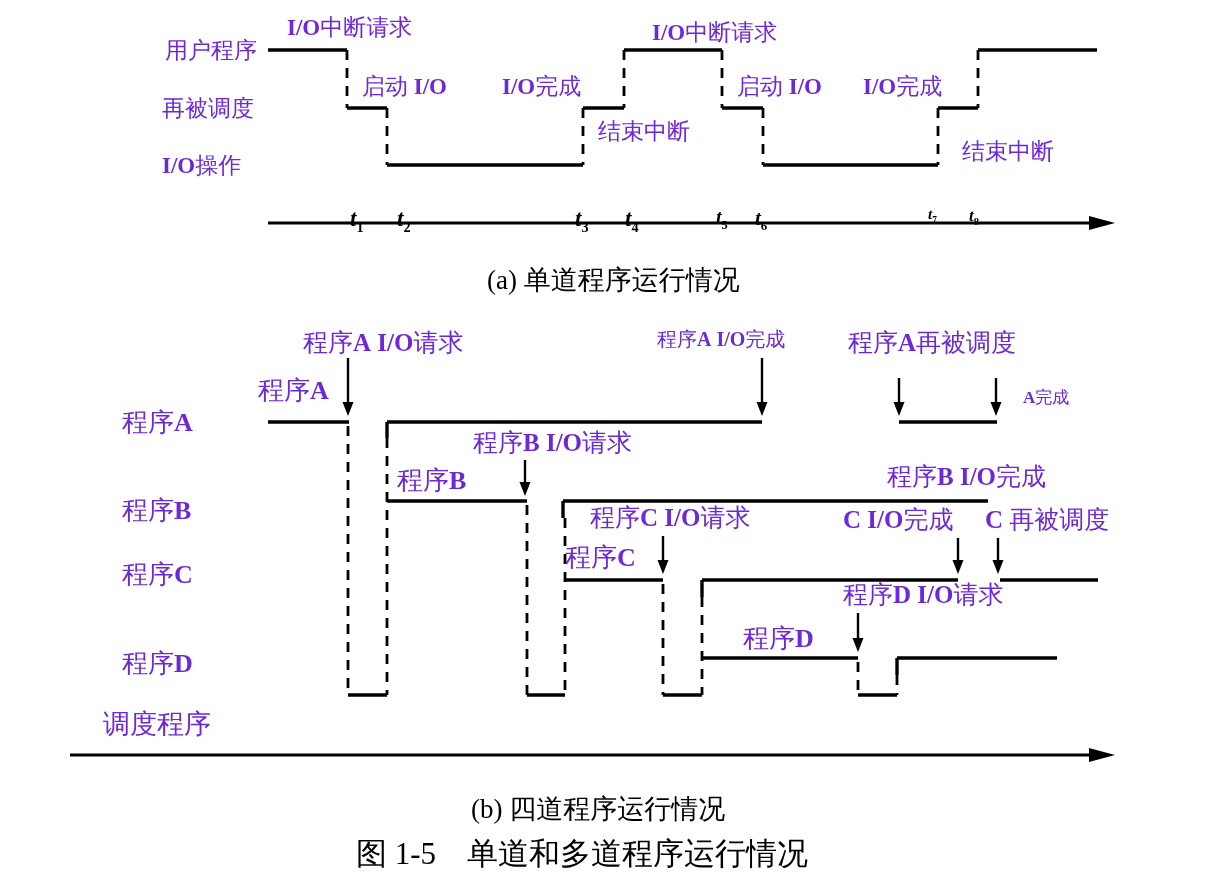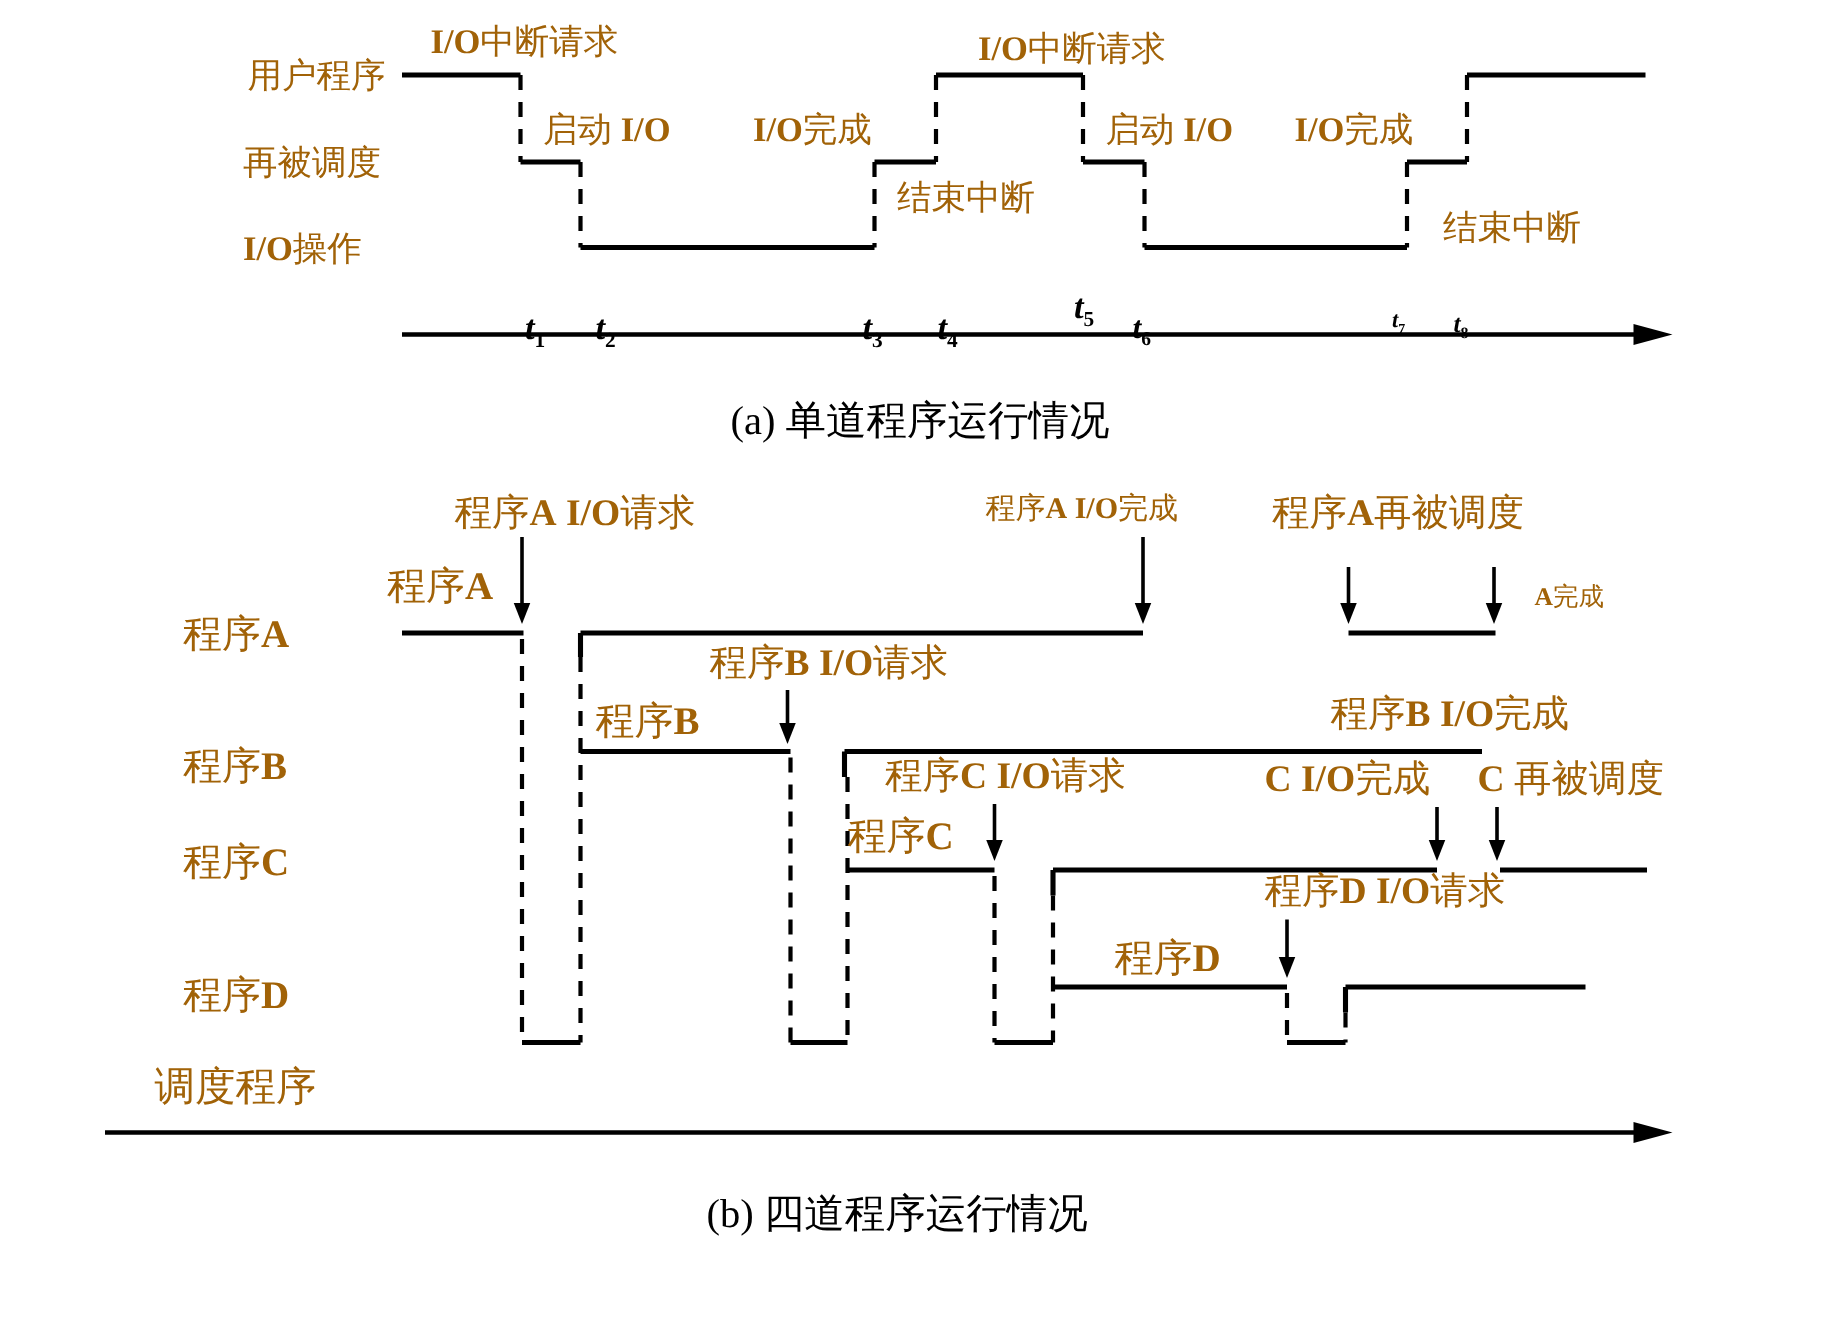--- a/index.html
+++ b/index.html
@@ -1,19 +1,19 @@
 <!DOCTYPE html>
 <html><head>
 <meta charset="utf-8">
 <style>
   html,body{margin:0;padding:0;background:#fff;}
   #canvas{position:relative;width:1228px;height:888px;background:#ffffff;overflow:hidden;
           font-family:"Liberation Serif","DejaVu Serif",serif;color:#000;}
   #diagram-svg{position:absolute;left:0;top:0;}
-  .lbl{position:absolute;white-space:nowrap;line-height:1.05;color:#a16207;}
+  .lbl{position:absolute;white-space:nowrap;line-height:1.05;color:#6d28d9;}
   .lbl b{font-weight:bold;}
   .tlbl{position:absolute;white-space:nowrap;font-weight:bold;margin-top:22px;}
   .tlbl i{font-style:italic;font-family:"Liberation Serif","DejaVu Serif",serif;}
   .tlbl sub{font-size:0.62em;}
   .caption{position:absolute;white-space:nowrap;color:#000;}
 </style>
 </head>
 <body>
 
 <div id="canvas">
@@ -93,21 +93,21 @@
       <div class="lbl" style="left: 502px; top: 75px; font-size: 23px;"><b>I/O</b>完成</div>
       <div class="lbl" style="left: 652px; top: 21px; font-size: 23px;"><b>I/O</b>中断请求</div>
       <div class="lbl" style="left: 598px; top: 120px; font-size: 23px;">结束中断</div>
       <div class="lbl" style="left: 737px; top: 75px; font-size: 23px;">启动 <b>I/O</b></div>
       <div class="lbl" style="left: 863px; top: 75px; font-size: 23px;"><b>I/O</b>完成</div>
       <div class="lbl" style="left: 962px; top: 140px; font-size: 23px;">结束中断</div>
       <div class="tlbl" style="left: 350px; top: 184px; font-size: 23px;"><i>t</i><sub>1</sub></div>
       <div class="tlbl" style="left: 397px; top: 184px; font-size: 23px;"><i>t</i><sub>2</sub></div>
       <div class="tlbl" style="left: 575px; top: 184px; font-size: 23px;"><i>t</i><sub>3</sub></div>
       <div class="tlbl" style="left: 625px; top: 184px; font-size: 23px;"><i>t</i><sub>4</sub></div>
-      <div class="tlbl" style="left: 716px; top: 170px; font-size: 23px;"><i>t</i><sub>5</sub></div>
+      <div class="tlbl" style="left: 716px; top: 184px; font-size: 20px;"><i>t</i><sub>5</sub></div>
       <div class="tlbl" style="left: 755px; top: 184px; font-size: 21px;"><i>t</i><sub>6</sub></div>
       <div class="tlbl" style="left: 928px; top: 184px; font-size: 15px;"><i>t</i><sub>7</sub></div>
       <div class="tlbl" style="left: 969px; top: 184px; font-size: 17px;"><i>t</i><sub>8</sub></div>
     </div>
   <div id="labels-b">
       <div class="lbl" style="left: 303px; top: 330px; font-size: 25px;">程序<b>A</b> <b>I/O</b>请求</div>
       <div class="lbl" style="left: 657px; top: 329px; font-size: 20px;">程序<b>A</b> <b>I/O</b>完成</div>
       <div class="lbl" style="left: 848px; top: 330px; font-size: 25px;">程序<b>A</b>再被调度</div>
       <div class="lbl" style="left: 258px; top: 377px; font-size: 26px;">程序<b>A</b></div>
       <div class="lbl" style="left: 1023px; top: 389px; font-size: 17px;"><b>A</b>完成</div>
@@ -121,13 +121,14 @@
       <div class="lbl" style="left: 985px; top: 507px; font-size: 25px;"><b>C</b> 再被调度</div>
       <div class="lbl" style="left: 565px; top: 544px; font-size: 26px;">程序<b>C</b></div>
       <div class="lbl" style="left: 122px; top: 561px; font-size: 26px;">程序<b>C</b></div>
       <div class="lbl" style="left: 843px; top: 582px; font-size: 25px;">程序<b>D</b> <b>I/O</b>请求</div>
       <div class="lbl" style="left: 743px; top: 625px; font-size: 26px;">程序<b>D</b></div>
       <div class="lbl" style="left: 122px; top: 650px; font-size: 26px;">程序<b>D</b></div>
       <div class="lbl" style="left: 103px; top: 710px; font-size: 27px;">调度程序</div>
     </div>
   <div class="caption" style="left:471px;top:791px;font-size:27px;">(b) 四道程序运行情况</div>
   <div class="caption" style="left:487px;top:262px;font-size:27px;">(a) 单道程序运行情况</div>
+  <div class="caption" style="left:356px;top:833px;font-size:31px;">图 1-5　单道和多道程序运行情况</div>
 </div>
 
 </body></html>

